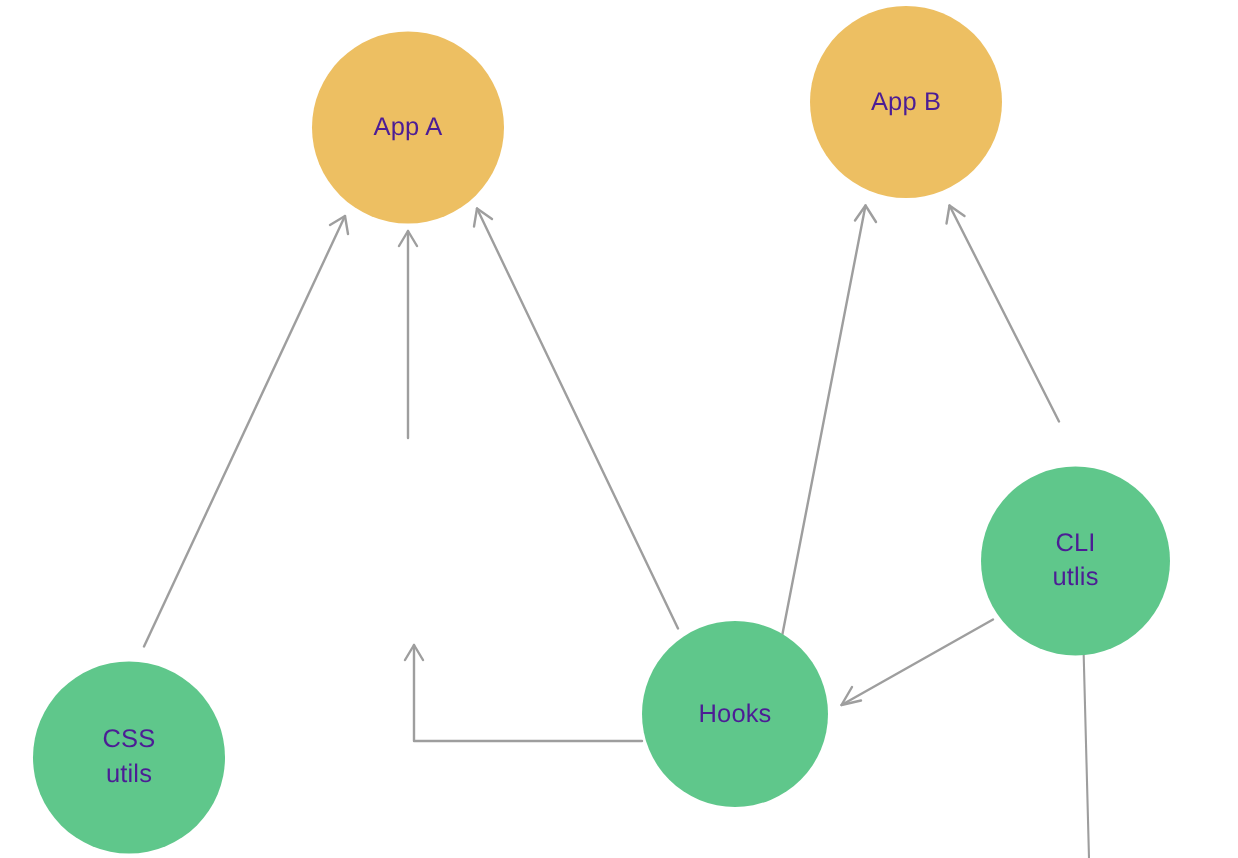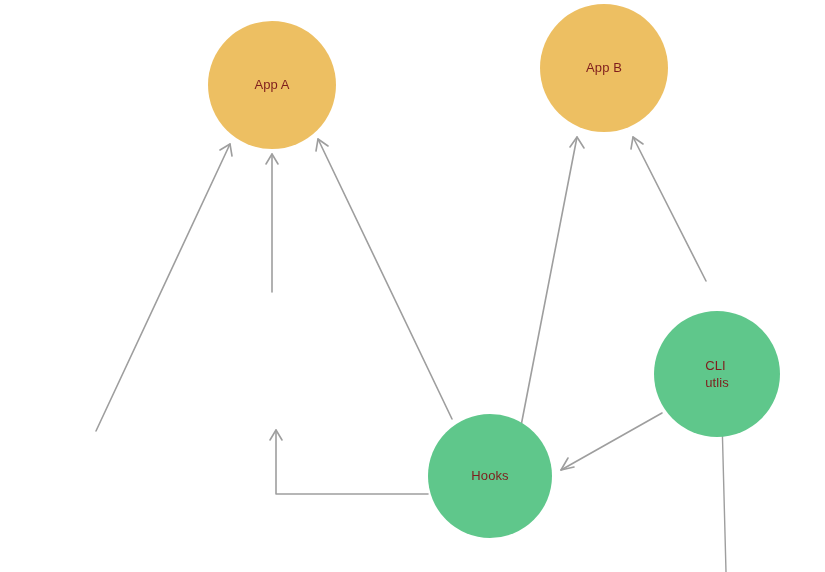--- a/index.html
+++ b/index.html
@@ -23,23 +23,23 @@
     top: 0;
     width: 825px;
     height: 572px;
   }
   .node {
     position: absolute;
     border-radius: 50%;
     display: flex;
     align-items: center;
     justify-content: center;
-    text-align: left;
-    color: #7f1d1d;
-    font-size: 13px;
+    text-align: center;
+    color: #4c1d95;
+    font-size: 17px;
     line-height: 1.33;
     letter-spacing: 0.1px;
     white-space: pre-line;
     box-sizing: border-box;
     z-index: 2;
   }
   .node-label {
     display: block;
     white-space: pre-line;
     pointer-events: none;
@@ -106,14 +106,18 @@
 
   <div class="node" style="left:654px; top:311px; width:126px; height:126px; background:#5fc78b;">
     <span class="node-label">CLI
 utlis</span>
   </div>
 
   <div class="node" style="left:428px; top:414px; width:124px; height:124px; background:#5fc78b;">
     <span class="node-label">Hooks</span>
   </div>
 
+  <div class="node" style="left:22px; top:441px; width:128px; height:128px; background:#5fc78b;">
+    <span class="node-label">CSS
+utils</span>
+  </div>
 
 </div>
 
 </body></html>

